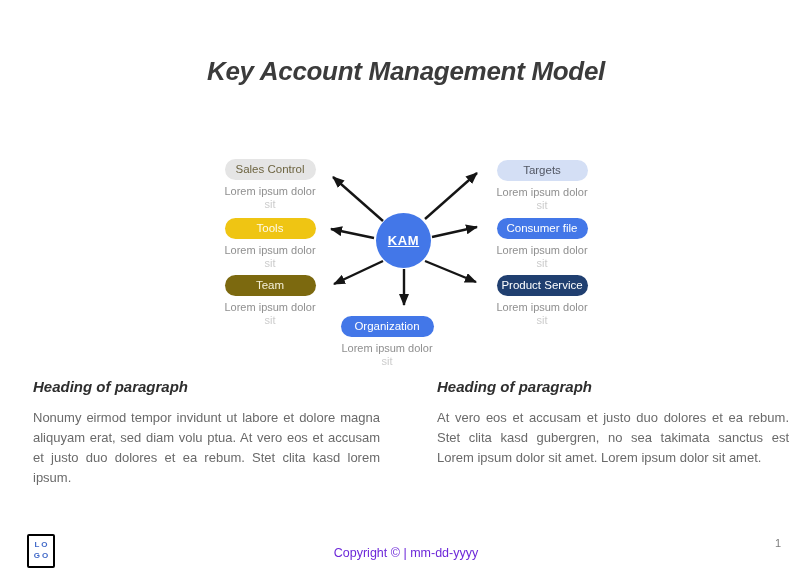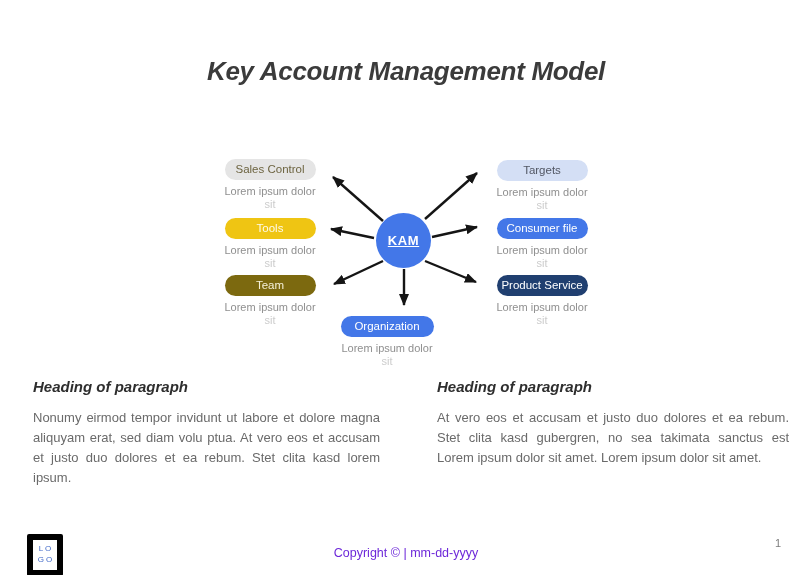--- a/index.html
+++ b/index.html
@@ -50,23 +50,23 @@
     margin:0 0 13px 0;
     font-size:15px;font-weight:bold;font-style:italic;color:#2e2e2e;
   }
   .section p{
     margin:0;font-size:13px;line-height:1.55;color:#6a6a6a;
     text-align:justify;
   }
   
   .logo{
     position:absolute;left:27px;top:534px;width:24px;height:30px;
-    border:6px solid #000000;border-radius:2px;
+    border:2px solid #000000;border-radius:2px;
     display:flex;flex-direction:column;align-items:center;justify-content:center;
-    color:#4169c8;font-size:8px;font-weight:normal;line-height:1.35;
+    color:#4169c8;font-size:8px;font-weight:bold;line-height:1.35;
     letter-spacing:2px;text-indent:2px;
   }
   .copyright{
     position:absolute;left:0;top:546px;width:812px;
     text-align:center;font-size:12.5px;color:#6d28d9;
   }
   .pagenum{
     position:absolute;left:766px;top:537px;width:24px;
     text-align:center;font-size:11px;color:#7c7c7c;
   }

